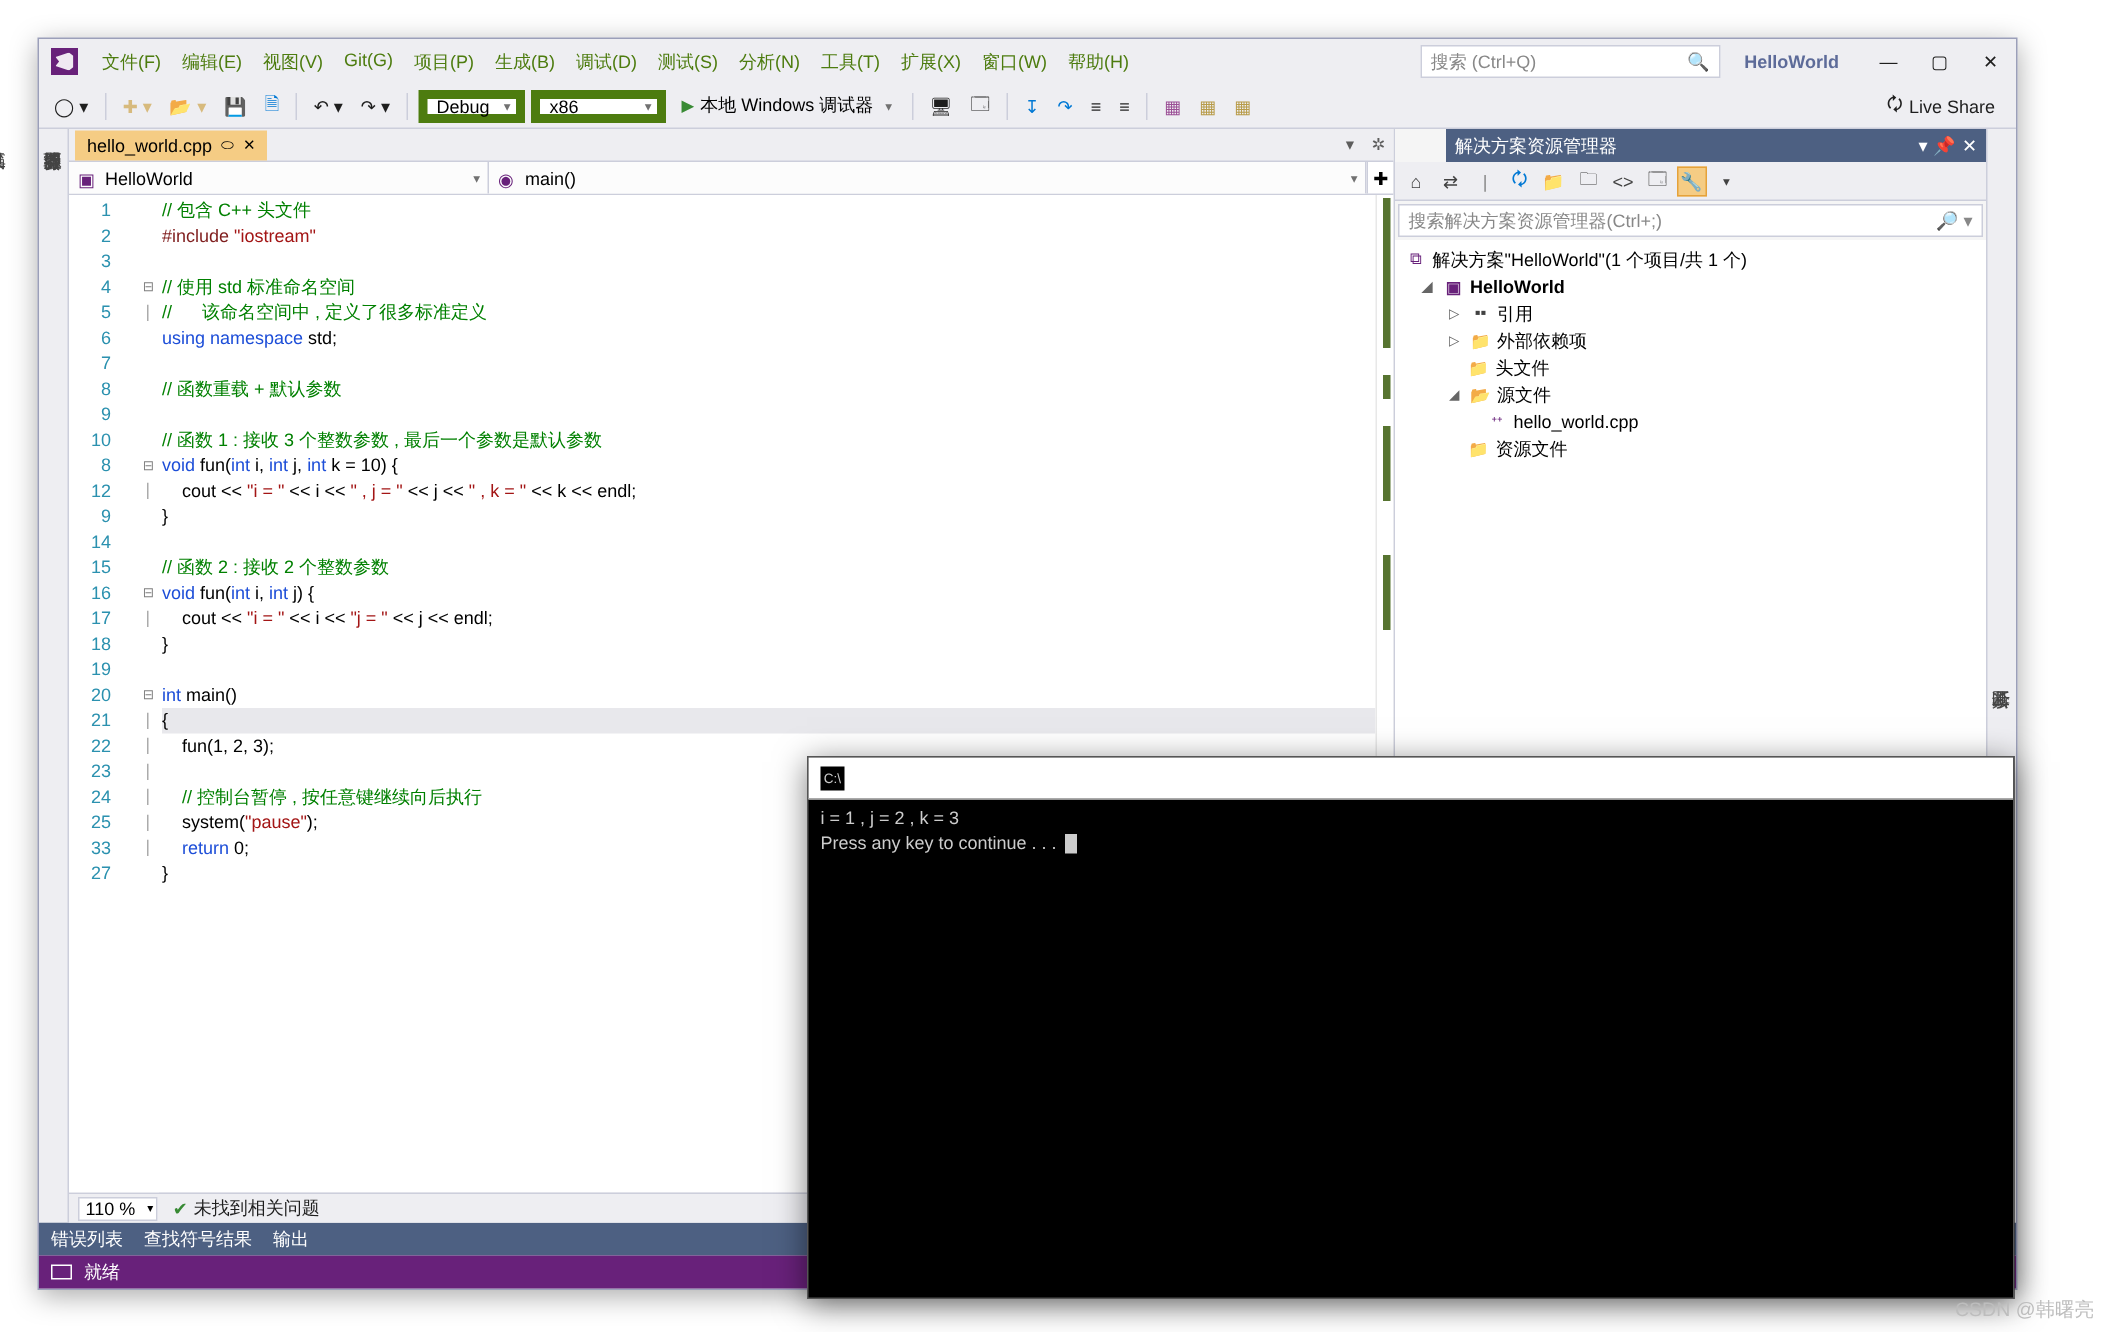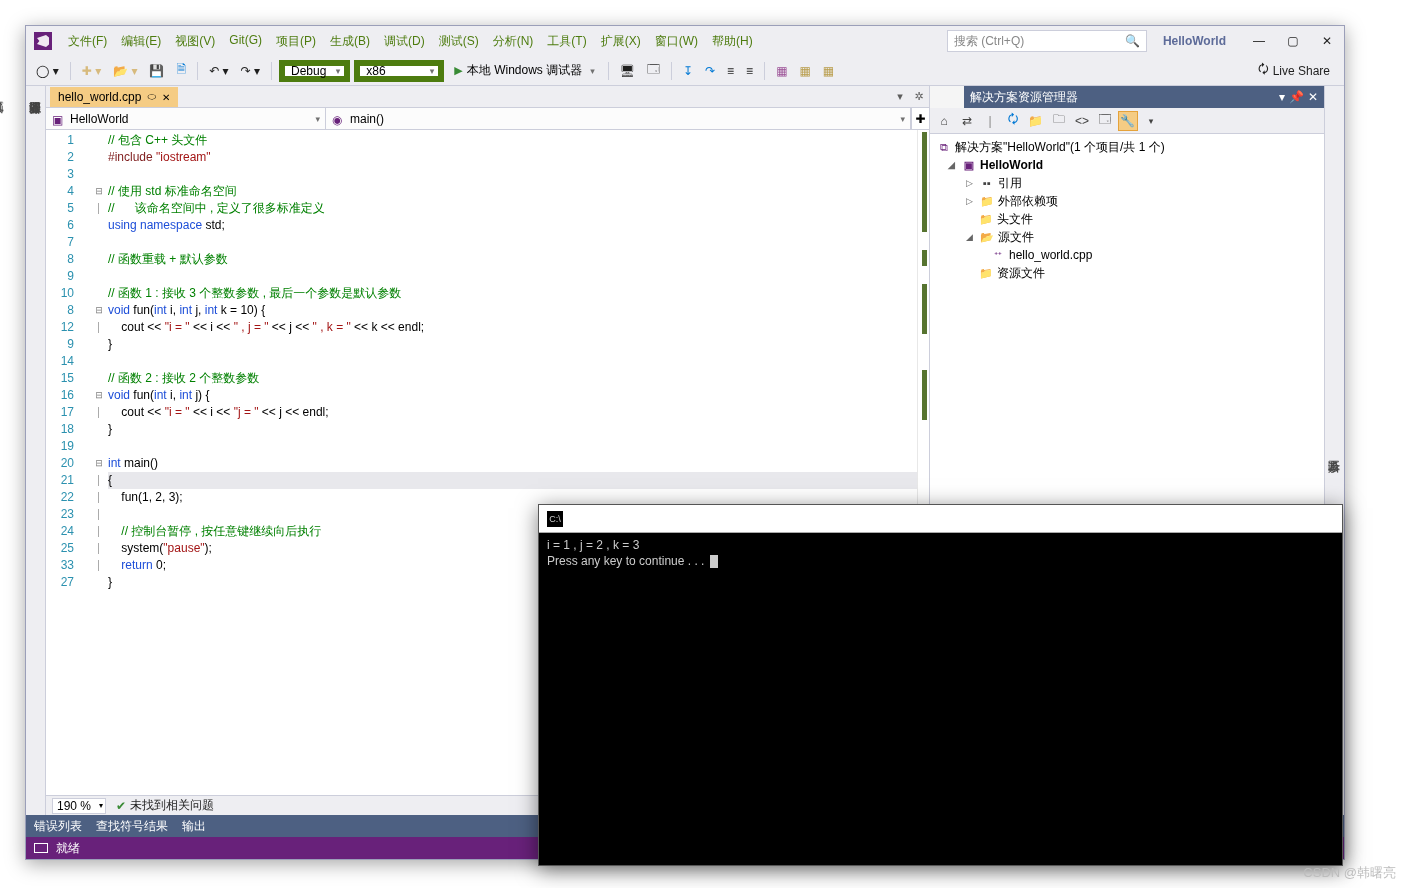--- a/index.html
+++ b/index.html
@@ -250,21 +250,21 @@
         <div class="code-lines" id="codelines"><div class="line"><span class="cm-comment">// 包含 C++ 头文件</span></div><div class="line"><span class="cm-pre">#include</span> <span class="cm-string">"iostream"</span></div><div class="line"></div><div class="line"><span class="cm-comment">// 使用 std 标准命名空间</span></div><div class="line"><span class="cm-comment">//      该命名空间中 , 定义了很多标准定义</span></div><div class="line"><span class="cm-keyword">using namespace</span> std;</div><div class="line"></div><div class="line"><span class="cm-comment">// 函数重载 + 默认参数</span></div><div class="line"></div><div class="line"><span class="cm-comment">// 函数 1 : 接收 3 个整数参数 , 最后一个参数是默认参数</span></div><div class="line"><span class="cm-keyword">void</span> fun(<span class="cm-keyword">int</span> i, <span class="cm-keyword">int</span> j, <span class="cm-keyword">int</span> k = 10) {</div><div class="line">    cout &lt;&lt; <span class="cm-string">"i = "</span> &lt;&lt; i &lt;&lt; <span class="cm-string">" , j = "</span> &lt;&lt; j &lt;&lt; <span class="cm-string">" , k = "</span> &lt;&lt; k &lt;&lt; endl;</div><div class="line">}</div><div class="line"></div><div class="line"><span class="cm-comment">// 函数 2 : 接收 2 个整数参数</span></div><div class="line"><span class="cm-keyword">void</span> fun(<span class="cm-keyword">int</span> i, <span class="cm-keyword">int</span> j) {</div><div class="line">    cout &lt;&lt; <span class="cm-string">"i = "</span> &lt;&lt; i &lt;&lt; <span class="cm-string">"j = "</span> &lt;&lt; j &lt;&lt; endl;</div><div class="line">}</div><div class="line"></div><div class="line"><span class="cm-keyword">int</span> main()</div><div class="line hl">{</div><div class="line">    fun(1, 2, 3);</div><div class="line"></div><div class="line">    <span class="cm-comment">// 控制台暂停 , 按任意键继续向后执行</span></div><div class="line">    system(<span class="cm-string">"pause"</span>);</div><div class="line">    <span class="cm-keyword">return</span> 0;</div><div class="line">}</div></div>
         <div class="marker-col">
           <div class="mk" style="top:2px;height:100px"></div>
           <div class="mk" style="top:120px;height:16px"></div>
           <div class="mk" style="top:154px;height:50px"></div>
           <div class="mk" style="top:240px;height:50px"></div>
         </div>
       </div>
       <div class="zoom-bar">
         <div class="zoom-combo">
-            <span>190 %</span>
+            <span>110 %</span>
           </div>
         <div class="issue">
             <span class="ok">✔</span>
             <span>未找到相关问题</span>
           </div>
       </div>
     </div>
 
     <div class="sln-panel">
       <div class="sln-title">
@@ -280,20 +280,24 @@
         <span>⇄</span>
         <span style="color:#888">|</span>
         <span style="color:#0078d4">🗘</span>
         <span style="color:#d7ba7d">📁</span>
         <span>🗀</span>
         <span>&lt;&gt;</span>
         <span>🗔</span>
         <span class="wrench-active">🔧</span>
         <span style="font-size:9px">▾</span>
       </div>
+      <div class="sln-search">
+        <span>搜索解决方案资源管理器(Ctrl+;)</span>
+        <span class="mag">🔎 ▾</span>
+      </div>
       <div class="tree">
         <div class="tree-row">
             <span class="ic ic-purple">⧉</span>
             <span>解决方案"HelloWorld"(1 个项目/共 1 个)</span>
           </div>
         <div class="tree-row bold" style="padding-left:18px">
             <span class="arr">◢</span>
             <span class="ic ic-purple">▣</span>
             <span>HelloWorld</span>
           </div>

